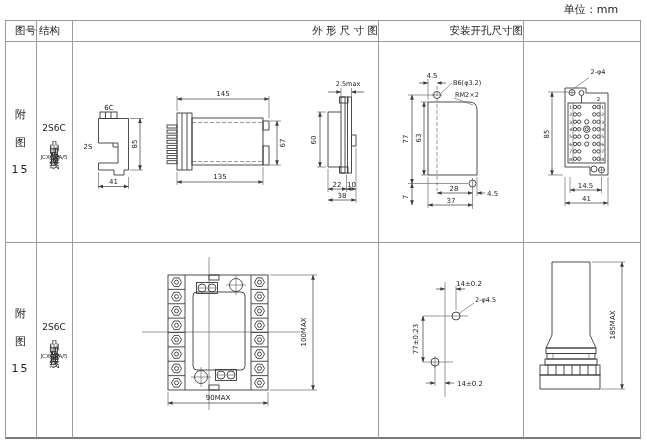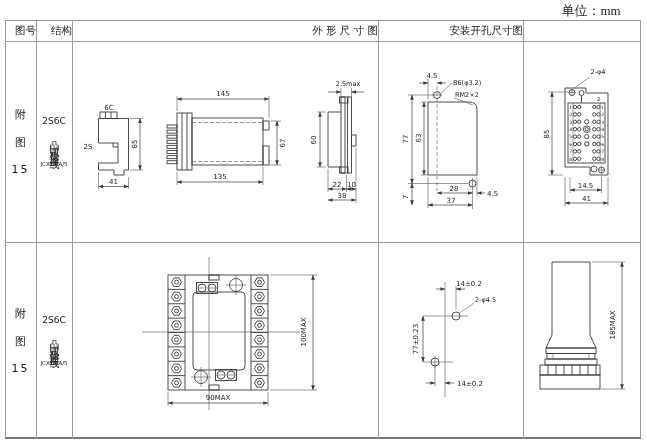--- a/index.html
+++ b/index.html
@@ -2,23 +2,23 @@
 <html><head>
 <meta charset="utf-8">
 <style>
   html,body{margin:0;padding:0;background:#fff;}
   #canvas{position:relative;width:647px;height:443px;background:#fff;font-family:"DejaVu Sans","Liberation Sans",sans-serif;color:#222;overflow:hidden;}
   .abs{position:absolute;}
   #tableFrame{left:5px;top:20px;width:634px;height:416px;border:1px solid #9b9b9b;border-bottom:2px solid #7a7a7a;}
   .vline{position:absolute;top:20px;height:418px;width:1px;background:#9b9b9b;}
   .hline{position:absolute;left:5px;width:636px;height:1px;background:#9b9b9b;}
   .hdr{position:absolute;top:20px;height:21px;line-height:21px;text-align:right;font-size:10.5px;color:#222;}
-  #units{position:absolute;left:545px;top:2px;width:92px;text-align:center;font-size:13px;color:#222;font-family:Liberation Serif, serif;}
+  #units{position:absolute;left:545px;top:2px;width:92px;text-align:center;font-size:11px;color:#222;}
   .figcell{display:flex;flex-direction:column;align-items:center;justify-content:center;gap:13px;font-size:11px;}
-  .structcell{display:flex;flex-direction:column;align-items:center;justify-content:center;gap:7px;}
+  .structcell{display:flex;flex-direction:column;align-items:center;justify-content:center;}
   .model{font-size:9px;}
   .vert{writing-mode:vertical-rl;text-orientation:upright;font-size:10px;letter-spacing:3px;}
   .typecode{font-size:5.5px;}
   svg{position:absolute;overflow:visible;}
   .ln{stroke:#3a3a3a;stroke-width:0.9;fill:none;}
   .thin{stroke:#555;stroke-width:0.6;fill:none;}
   .dash{stroke:#555;stroke-width:0.6;fill:none;stroke-dasharray:4,2;}
   .dim{stroke:#3a3a3a;stroke-width:0.7;fill:none;}
   text{fill:#222;font-size:7px;font-family:"DejaVu Sans","Liberation Sans",sans-serif;}
   .tnum{font-size:4.5px;}
@@ -34,21 +34,21 @@
 
   <div class="abs" id="tableFrame"></div>
   <div class="vline" style="left:36px"></div>
   <div class="vline" style="left:72px"></div>
   <div class="vline" style="left:378px"></div>
   <div class="vline" style="left:523px"></div>
   <div class="hline" style="top:41px"></div>
   <div class="hline" style="top:242px"></div>
 
   <div class="hdr" style="left:5px;width:31px">图号</div>
-  <div class="hdr" style="left:36px;width:36px">结构</div>
+  <div class="hdr" style="left:24px;width:36px">结构</div>
   <div class="hdr" style="left:72px;width:306px">外 形 尺 寸 图</div>
   <div class="hdr" style="left:378px;width:145px">安装开孔尺寸图</div>
 
   <div class="abs figcell" style="left:5px;top:41px;width:31px;height:201px">
     <span>附</span>
     <span>图</span>
     <span style="letter-spacing:2px">15</span>
   </div>
   <div class="abs structcell" style="left:36px;top:41px;width:36px;height:201px">
     <span class="model">2S6C</span>

